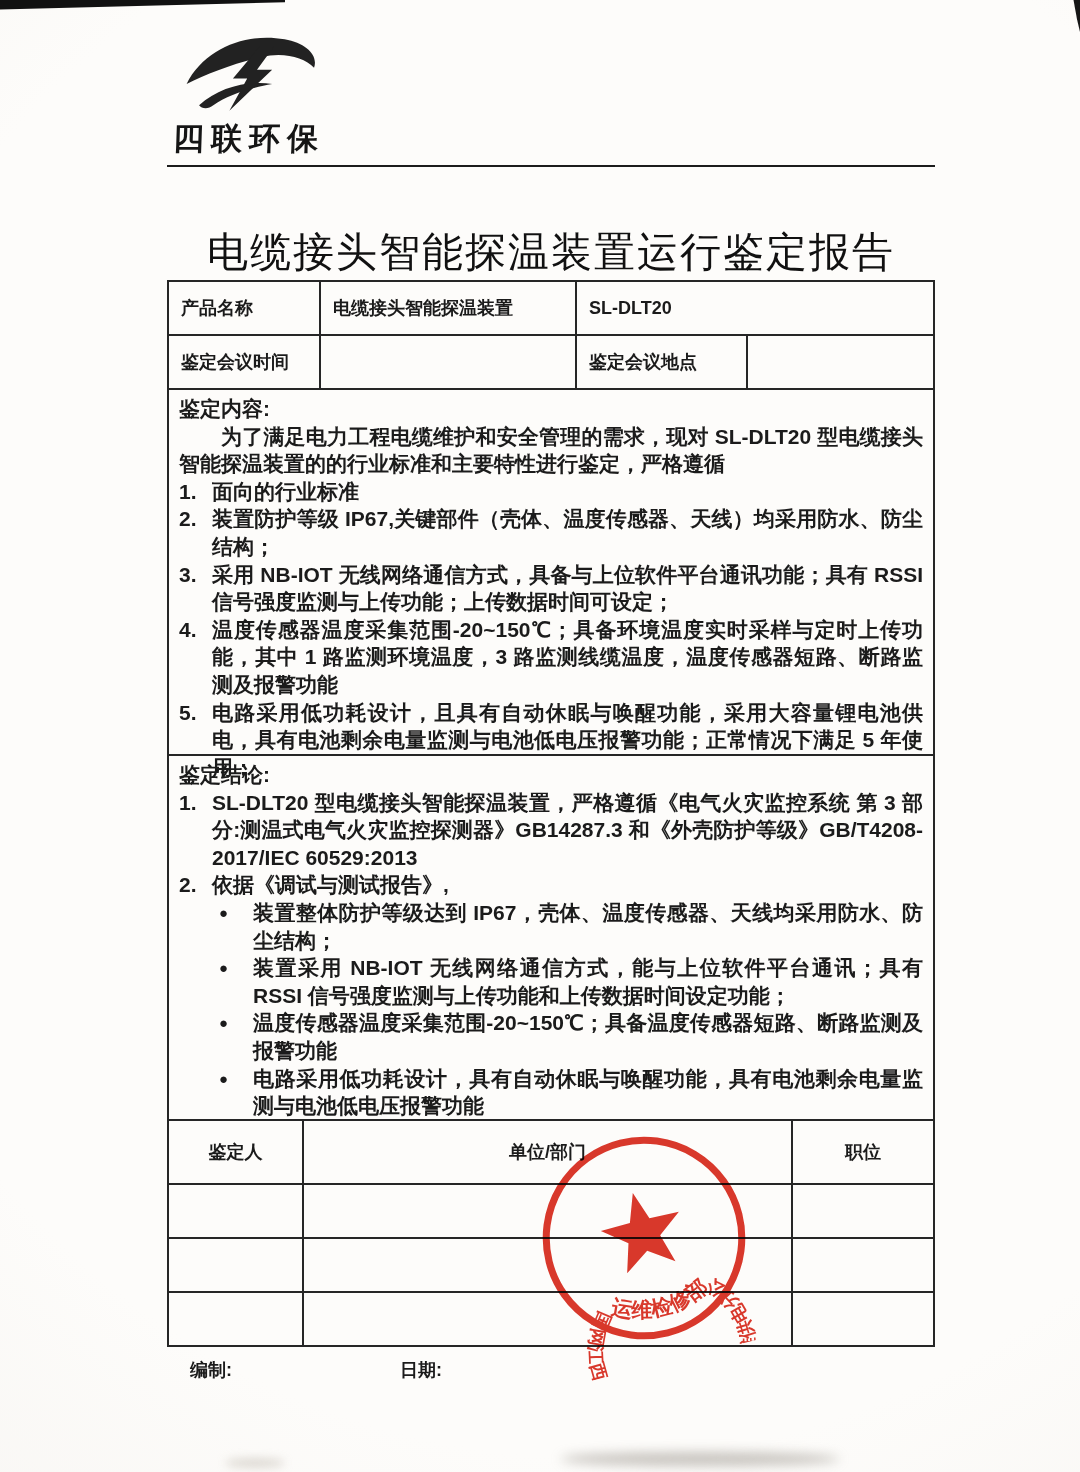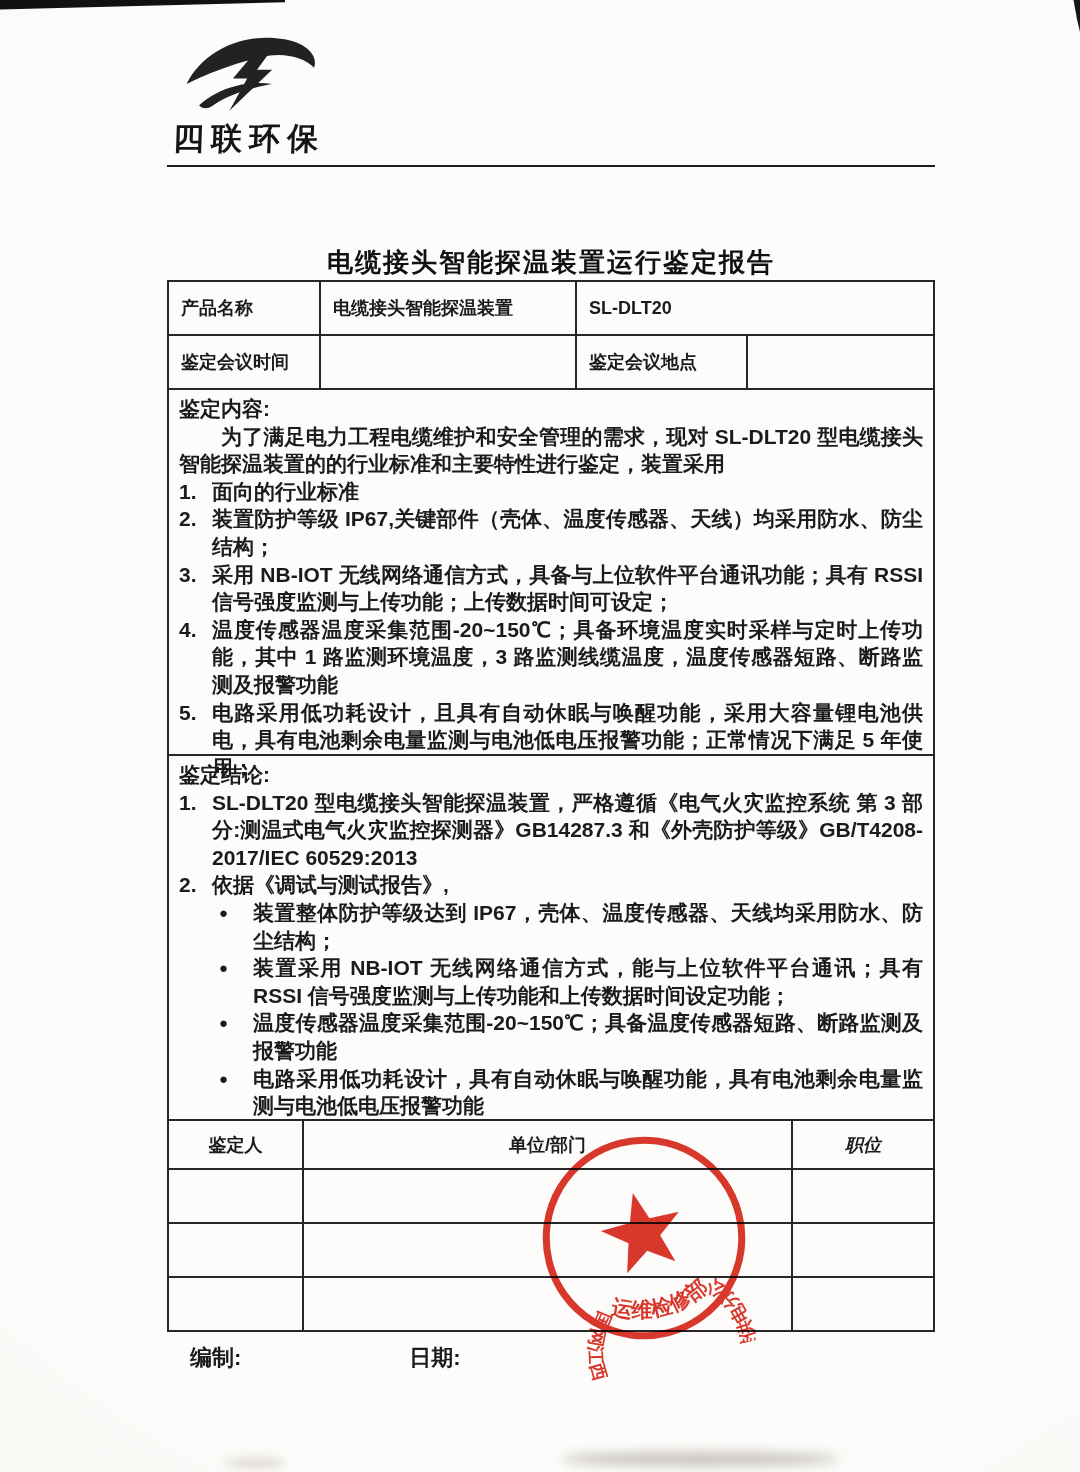--- a/index.html
+++ b/index.html
@@ -27,22 +27,22 @@
   
   .logo-row{margin-left:6px;}
   .logo-icon{display:block;}
   .logo-text{
     font-family:"DejaVu Serif", serif;font-weight:bold;font-size:31px;letter-spacing:7px;
     margin:2px 0 0 0;color:#151515;transform:skewX(-2deg);
   }
   .head-rule{height:2px;background:#1c1c1c;margin-top:5px;}
 
   .doc-title{
-    text-align:center;font-size:26px;font-weight:700;letter-spacing:2px;
-    margin-top:78px;color:#111;
+    text-align:center;font-size:41px;font-weight:400;letter-spacing:2px;
+    margin-top:58px;color:#111;
   }
   .number-row{
     text-align:right;padding-right:140px;font-size:21px;font-weight:600;margin-top:14px;height:28px;
   }
 
   .tbl{border:2px solid #262626;box-sizing:border-box;background:transparent;}
   .tbl + .tbl{margin-top:-2px;}
   .trow{display:flex;}
   .trow + .trow{border-top:2px solid #262626;}
   .tcell{box-sizing:border-box;padding:0 12px;display:flex;align-items:center;
@@ -61,24 +61,24 @@
   .cell-conclusion{height:365px;border-top:2px solid #262626;}
   .intro{text-indent:2em;text-align:justify;}
   .num-item{display:flex;}
   .num-item .num{width:33px;flex:none;}
   .num-item .txt{flex:1;text-align:justify;}
   .bullet-item{display:flex;padding-left:40px;}
   .bullet-item .mark{width:34px;flex:none;font-size:15px;line-height:27.6px;}
   .bullet-item .txt{flex:1;text-align:justify;}
 
   
-  .sig-head{height:47px;justify-content:center;font-weight:600;}
-  .sc1{width:133px;} .sc2{width:489px;text-align:center;} .sc3{flex:1;font-style:italic;}
-
-  .footer-row{margin-top:11px;font-size:22px;font-weight:600;display:flex;}
+  .sig-head{height:62px;justify-content:center;font-weight:600;}
+  .sc1{width:133px;} .sc2{width:489px;text-align:center;} .sc3{flex:1;}
+
+  .footer-row{margin-top:11px;font-size:18px;font-weight:600;display:flex;}
   .footer-row .f1{margin-left:23px;}
   .footer-row .f2{margin-left:168px;}
 
   
   .stamp{position:absolute;left:518px;top:1112px;width:252px;height:252px;
     transform:rotate(-14deg);opacity:.93;mix-blend-mode:multiply;pointer-events:none;}
   .stamp svg{display:block;}
 </style>
 </head>
 <body>
@@ -114,21 +114,21 @@
         <div class="tcell cA h52">鉴定会议时间</div>
         <div class="tcell cB h52"></div>
         <div class="tcell cC h52">鉴定会议地点</div>
         <div class="tcell cD h52"></div>
       </div>
     </div>
 
     <div class="tbl">
       <div class="bigcell cell-content">
         <div class="heading">鉴定内容:</div>
-        <div class="intro">为了满足电力工程电缆维护和安全管理的需求，现对 SL-DLT20 型电缆接头智能探温装置的的行业标准和主要特性进行鉴定，装置采用</div>
+        <div class="intro">为了满足电力工程电缆维护和安全管理的需求，现对 SL-DLT20 型电缆接头智能探温装置的的行业标准和主要特性进行鉴定，严格遵循</div>
         <div class="num-item">
           <span class="num">1.</span>
           <span class="txt">面向的行业标准</span>
         </div>
         <div class="num-item">
           <span class="num">2.</span>
           <span class="txt">装置防护等级 IP67,关键部件（壳体、温度传感器、天线）均采用防水、防尘结构；</span>
         </div>
         <div class="num-item">
           <span class="num">3.</span>

